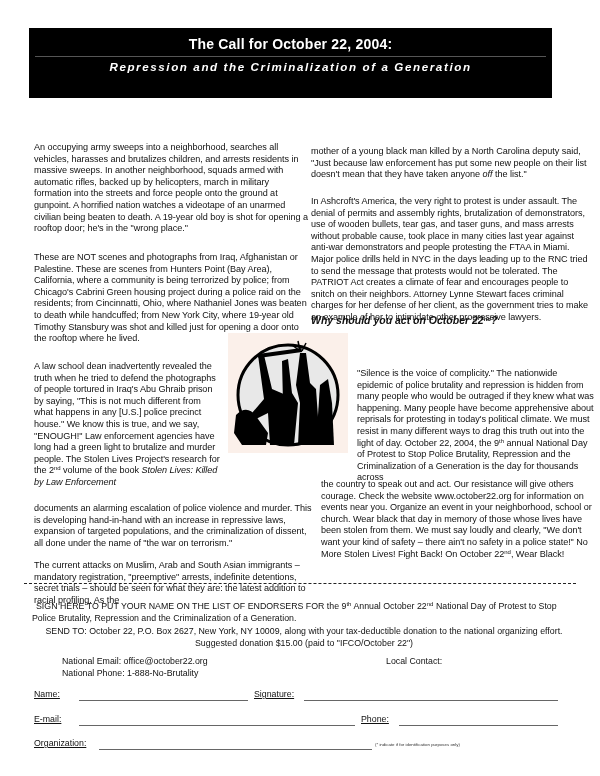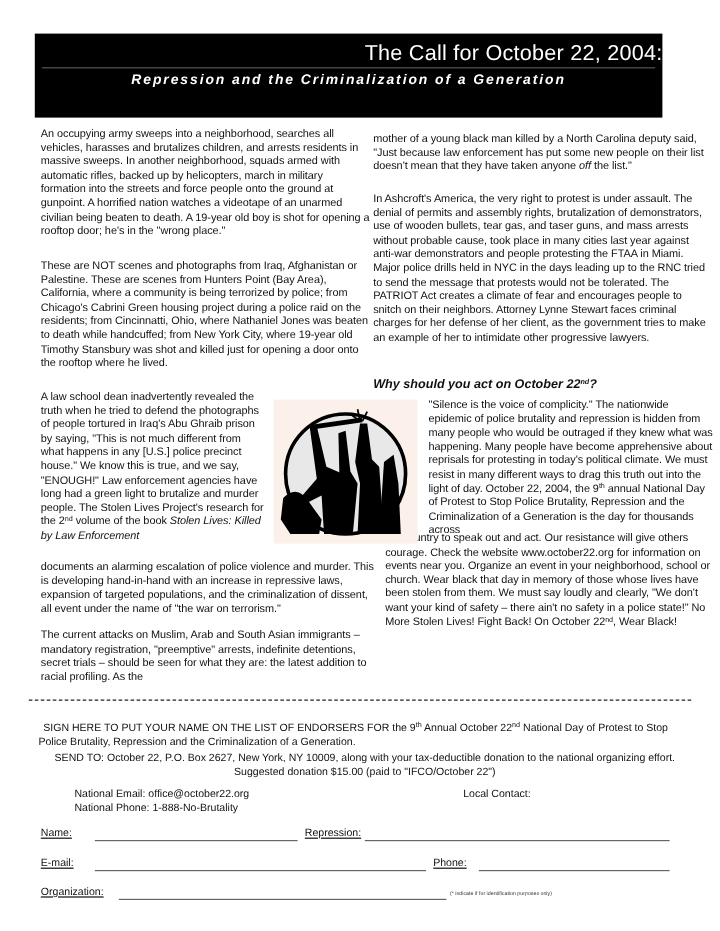--- a/index.html
+++ b/index.html
@@ -3,25 +3,25 @@
 <meta charset="utf-8">
 <style>
   * { box-sizing: border-box; margin: 0; padding: 0; }
   html, body { width: 600px; height: 776px; background: #ffffff; overflow: hidden; }
   body { position: relative; font-family: "Liberation Sans", sans-serif; color: #111; }
 
   .banner {
     position: absolute; left: 29px; top: 28px; width: 523px; height: 70px;
     background: #000; color: #fff; text-align: center;
   }
-  .banner .title { font-size: 18px; font-weight: normal; margin-top: 4px; letter-spacing: 0.2px; line-height: 24px; text-align: right; }
+  .banner .title { font-size: 14px; font-weight: bold; margin-top: 4px; letter-spacing: 0.2px; line-height: 24px; }
   .banner .sub { font-size: 11.6px; font-weight: bold; font-style: italic; letter-spacing: 1.6px; line-height: 19px; }
   .banner .rule { height: 1px; background: #555; margin: 0 6px; }
 
-  .p { position: absolute; font-size: 9.1px; line-height: 11.6px; letter-spacing: -0.05px; }
+  .p { position: absolute; font-size: 9.1px; line-height: 11.6px; letter-spacing: -0.05px; margin-top: 36px; }
   .p i { font-style: italic; }
   sup { font-size: 6px; line-height: 0; vertical-align: 3px; }
 
   #c1p1 { left: 34px; top: 106px; width: 274px; }
   #c1p2 { left: 34px; top: 216px; width: 274px; }
   #c1p3a { left: 34px; top: 325px; width: 188px; }
   #c1p3b { left: 34px; top: 467px; width: 278px; }
   #c1p4 { left: 34px; top: 524px; width: 278px; }
 
   #c2p1 { left: 311px; top: 110px; width: 282px; }
@@ -53,21 +53,21 @@
   <div class="rule"></div>
   <div class="sub">Repression and the Criminalization of a Generation</div>
 </div>
 
 <p class="p" id="c1p1">An occupying army sweeps into a neighborhood, searches all vehicles, harasses and brutalizes children, and arrests residents in massive sweeps. In another neighborhood, squads armed with automatic rifles, backed up by helicopters, march in military formation into the streets and force people onto the ground at gunpoint. A horrified nation watches a videotape of an unarmed civilian being beaten to death.   A 19-year old boy is shot for opening a rooftop door; he's in the "wrong place."</p>
 <p class="p" id="c1p2">These are NOT scenes and photographs from Iraq, Afghanistan or Palestine.  These are scenes from Hunters Point (Bay Area), California, where a community is being terrorized by police; from Chicago's Cabrini Green housing project during a police raid on the residents; from Cincinnatti, Ohio, where Nathaniel Jones was beaten to death while handcuffed; from New York City, where 19-year old Timothy Stansbury was shot and killed just for opening a door onto the rooftop where he lived.</p>
 <p class="p" id="c1p3a">
   <span>A law school dean inadvertently revealed the truth when he tried to defend the photographs of people tortured in Iraq's Abu Ghraib prison by saying, "This is not much different from what happens in any [U.S.] police precinct house."  We know this is true, and we say, "ENOUGH!" Law enforcement agencies have long had a green light to brutalize and murder people. The Stolen Lives Project's research for the</span>
   <span>2</span><sup>nd</sup><span> volume of the book </span><i>Stolen Lives: Killed by Law Enforcement</i>
 </p>
-<p class="p" id="c1p3b">documents an alarming escalation of police violence and murder.  This is developing hand-in-hand with an increase in repressive laws, expansion of targeted populations, and the criminalization of dissent, all event under the name of  "the war on terrorism."</p>
+<p class="p" id="c1p3b">documents an alarming escalation of police violence and murder.  This is developing hand-in-hand with an increase in repressive laws, expansion of targeted populations, and the criminalization of dissent, all done under the name of  "the war on terrorism."</p>
 <p class="p" id="c1p4">The current attacks on Muslim, Arab and South Asian immigrants – mandatory registration, "preemptive" arrests, indefinite detentions, secret trials – should be seen for what they are: the latest addition to racial profiling.  As the</p>
 
 <p class="p" id="c2p1">
   <span>mother of a young black man killed by a North Carolina deputy said, "Just because law enforcement has put some new people on their list doesn't mean that they have taken anyone </span><i>off</i><span> the list."</span>
 </p>
 <p class="p" id="c2p2">In Ashcroft's America, the very right to protest is under assault.  The denial of permits and assembly rights, brutalization of demonstrators, use of wooden bullets, tear gas, and taser guns, and mass arrests without probable cause, took place in many cities last year against anti-war demonstrators and people protesting the FTAA in Miami. Major police drills held in NYC in the days leading up to the RNC tried to send the message that protests would not be tolerated.   The PATRIOT Act creates a climate of fear and encourages people to snitch on their neighbors. Attorney Lynne Stewart faces criminal charges for her defense of her client, as the government tries to make an example of her to intimidate other progressive lawyers.</p>
 <div class="heading">
   <span>Why should you act on October 22</span><sup>nd</sup><span>?</span>
 </div>
 <p class="p" id="c2p3a">
@@ -100,21 +100,21 @@
 <p class="send">SEND TO: October 22, P.O. Box 2627, New York, NY 10009, along with your tax-deductible donation to the national organizing effort.  Suggested donation $15.00 (paid to "IFCO/October 22")</p>
 
 <div class="contact" id="natl">
   <div>National Email: office@october22.org</div>
   <div>National Phone: 1-888-No-Brutality</div>
 </div>
 <div class="contact" id="local">Local Contact:</div>
 
 <div class="field-label" style="left:34px; top:689px;">Name:</div>
 <div class="field-line" style="left:79px; top:700px; width:169px;"></div>
-<div class="field-label" style="left:254px; top:689px;">Repression:</div>
+<div class="field-label" style="left:254px; top:689px;">Signature:</div>
 <div class="field-line" style="left:304px; top:700px; width:254px;"></div>
 
 <div class="field-label" style="left:34px; top:714px;">E-mail:</div>
 <div class="field-line" style="left:79px; top:725px; width:276px;"></div>
 <div class="field-label" style="left:361px; top:714px;">Phone:</div>
 <div class="field-line" style="left:399px; top:725px; width:159px;"></div>
 
 <div class="field-label" style="left:34px; top:738px;">Organization:</div>
 <div class="field-line" style="left:99px; top:749px; width:273px;"></div>
 <div class="note">(* indicate if for identification purposes only)</div>

